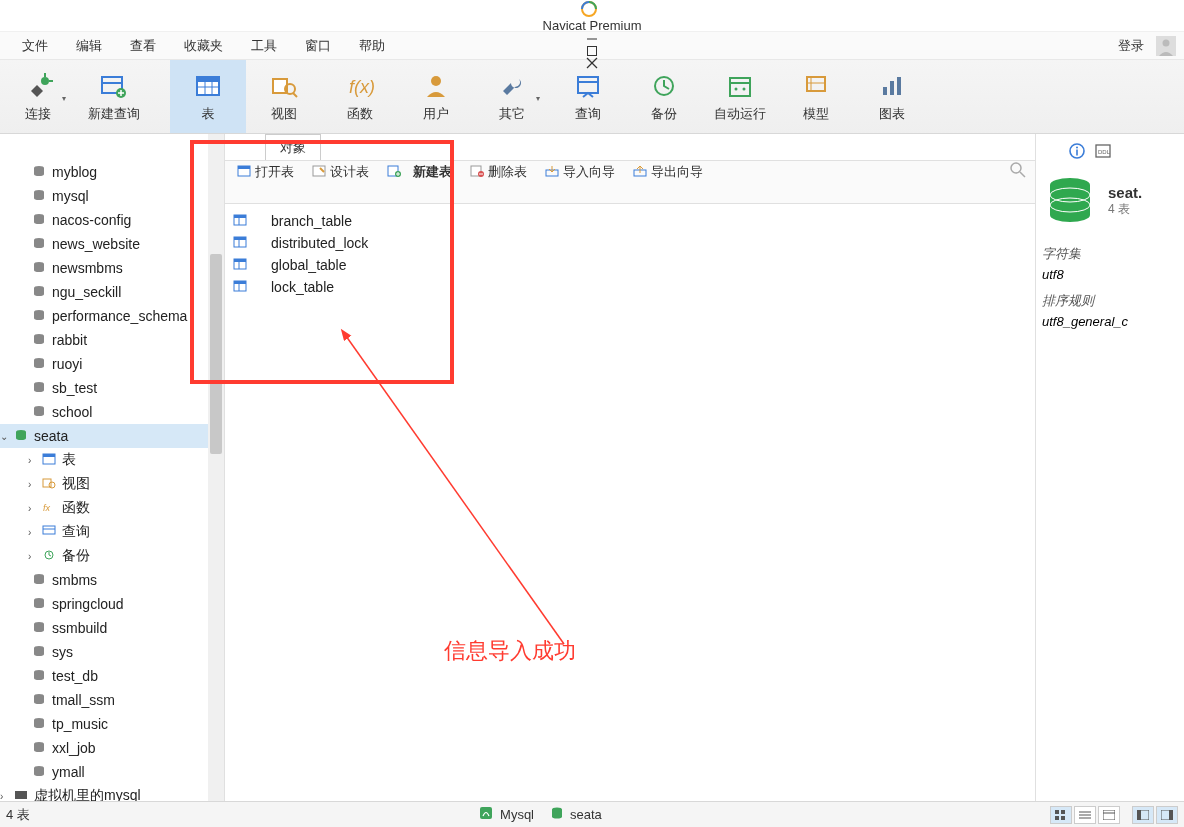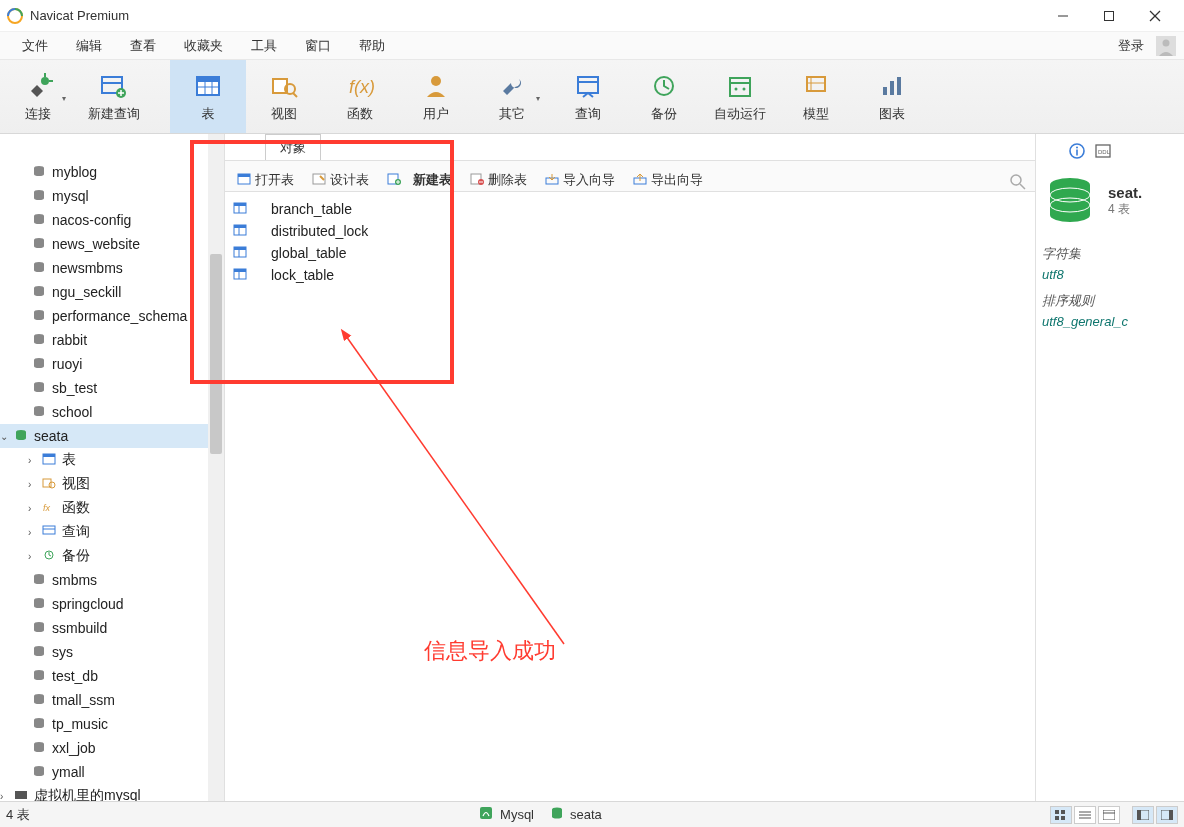--- a/index.html
+++ b/index.html
@@ -1,19 +1,19 @@
 <!DOCTYPE html>
 <html><head>
 <meta charset="utf-8">
 <style>
 * { box-sizing: border-box; margin: 0; padding: 0; font-family: "Microsoft YaHei", Arial, sans-serif; }
 body { width: 1184px; height: 827px; background: #fff; overflow: hidden; position: relative; font-size: 13px; color: #333; }
 
 
-.titlebar { height: 32px; display: flex; align-items: center; padding: 0 6px; background: #fff; border-bottom: 1px solid #f0f0f0; }
+.titlebar { height: 32px; display: flex; align-items: center; padding: 0 6px; background: #fff; border-bottom: 1px solid #f0f0f0; flex-direction: column; }
 .titlebar .logo { width: 18px; height: 18px; margin-right: 6px; }
 .titlebar .title { flex: 0 0 auto; font-size: 13px; color: #333; }
 .titlebar .spacer { flex: 1; }
 .winbtn { width: 46px; height: 32px; display: flex; align-items: center; justify-content: center; font-size: 14px; color: #333; }
 .winbtn svg { width: 12px; height: 12px; }
 
 
 .menubar { height: 28px; background: #fafafa; display: flex; align-items: center; padding: 0 8px; border-bottom: 1px solid #e8e8e8; }
 .menubar .menuitem { padding: 0 14px; height: 28px; display: flex; align-items: center; font-size: 13px; color: #333; }
 .menubar .spacer { flex: 1; }
@@ -40,50 +40,50 @@
 .tree-row.child { padding-left: 48px; }
 .tree-row .chev { width: 14px; margin-left: -20px; font-size: 10px; color: #555; }
 .tree-row .dbico { margin-right: 6px; text-align: right; }
 .sidebar .vscroll { position: absolute; right: 0; top: 0; bottom: 0; width: 16px; background: #f0f0f0; }
 .sidebar .vscroll .thumb { position: absolute; left: 2px; right: 2px; top: 120px; height: 200px; background: #c8c8c8; border-radius: 2px; }
 
 
 .center { flex: 1; display: flex; flex-direction: column; border-right: 1px solid #e0e0e0; position: relative; }
 .tabstrip { height: 26px; display: flex; background: #fff; position: relative; }
 .tabstrip .tab { height: 26px; border: 1px solid #ccc; border-bottom: none; padding: 0 14px; display: flex; align-items: center; background: #fff; font-size: 13px; margin-left: 40px; }
-.objbar { height: 32px; border-top: 1px solid #e0e0e0; border-bottom: 1px solid #e0e0e0; display: flex; align-items: flex-end; gap: 10px; padding: 0 8px; background: #fafafa; }
+.objbar { height: 44px; border-top: 1px solid #e0e0e0; border-bottom: 1px solid #e0e0e0; display: flex; align-items: flex-start; gap: 10px; padding: 0 8px; background: #fafafa; }
 .objbar .btn { display: flex; align-items: center; gap: 4px; font-size: 13px; color: #333; padding: 2px 4px; }
 .objbar .btn.bold { font-weight: bold; gap: 12px; }
 .objbar .spacer { flex: 1; }
 .objbar .search { width: 18px; height: 18px; color: #888; }
 .tablelist { padding: 6px 8px; }
 .tablerow { height: 22px; display: flex; align-items: center; gap: 24px; font-size: 14px; color: #222; }
 
 
 .infopanel { width: 148px; padding: 8px 6px; background: #fff; font-size: 13px; color: #333; overflow: hidden; }
 .infopanel .iconrow { display: flex; gap: 8px; margin-bottom: 10px; padding-left: 26px; }
 .infopanel .dbbig { display: flex; align-items: center; gap: 10px; margin: 8px 0 16px 0; }
 .infopanel .dbbig .dbcyl { width: 56px; height: 56px; }
 .infopanel .dbbig .meta .name { font-weight: bold; font-size: 15px; }
 .infopanel .dbbig .meta .sub { color: #777; font-size: 12px; }
 .infopanel .section { margin-top: 12px; font-style: italic; }
 .infopanel .label { color: #555; margin-bottom: 4px; }
-.infopanel .value { color: #0f766e; margin-bottom: 10px; white-space: nowrap; }
+.infopanel .value { color: #000000; margin-bottom: 10px; white-space: nowrap; }
 
 
 .statusbar { height: 26px; border-top: 1px solid #d8d8d8; background: #f5f5f5; display: flex; align-items: center; padding: 0 6px; font-size: 13px; color: #333; }
 .statusbar .spacer { flex: 1; }
 .statusbar .seg { display: flex; align-items: center; gap: 6px; padding: 0 8px; }
 .statusbar .icons { display: flex; gap: 2px; }
 .statusbar .icons .ib { width: 22px; height: 18px; border: 1px solid #ccc; display: flex; align-items: center; justify-content: center; background: #fff; }
 .statusbar .icons .ib.on { background: #d6e8f7; }
 
 
 .anno { position: absolute; left: 190px; top: 140px; width: 264px; height: 244px; border: 4px solid #ff3b30; pointer-events: none; }
-.anno-text { position: absolute; left: 424px; top: 636px; color: #ff3b30; font-size: 22px; pointer-events: none; font-family: Liberation Serif, serif; }
+.anno-text { position: absolute; left: 444px; top: 636px; color: #ff3b30; font-size: 22px; pointer-events: none; font-family: Liberation Serif, serif; }
 .anno-arrow { position: absolute; left: 334px; top: 324px; pointer-events: none; }
 
 
 .tico { width: 14px; height: 12px; }
 </style>
 </head>
 <body>
 
 <div class="titlebar">
   <span class="logo">

